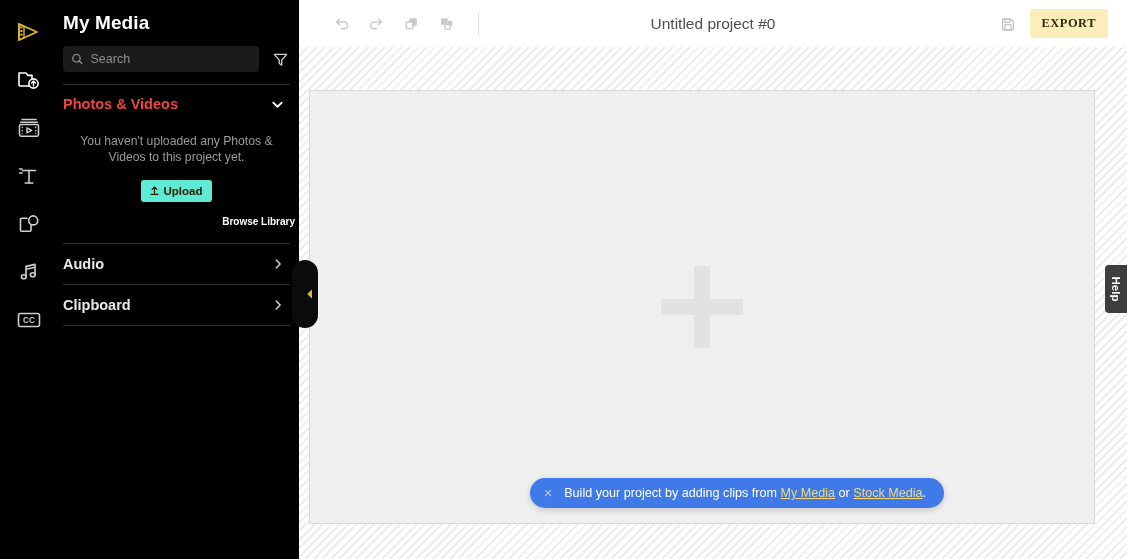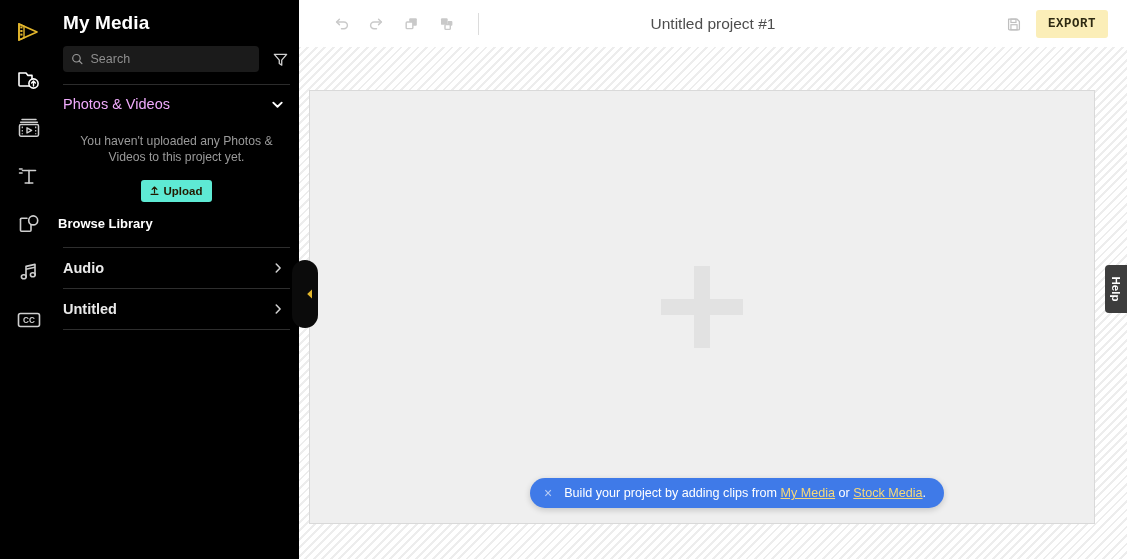--- a/index.html
+++ b/index.html
@@ -71,41 +71,41 @@
   }
 
   .divider { height: 1px; background: #2c2c2c; margin: 12px 5px 0 5px; }
 
   .section-head {
     display: flex; align-items: center; justify-content: space-between;
     padding: 11px 10px 11px 5px;
     cursor: pointer;
   }
   .section-head .label {
-    color: #f0abfc; font-size: 14.5px; font-weight: normal;
+    color: #ef4444; font-size: 14.5px; font-weight: bold;
   }
   .empty-msg {
     color: #9a9a9a; font-size: 12.2px;
     text-align: center; line-height: 1.35;
     padding: 10px 22px 0 22px;
   }
   .upload-wrap { text-align: center; padding-top: 14px; }
   .upload-btn {
     display: inline-flex; align-items: center; gap: 4px;
     background: #5eead4; color: #231a00;
     font-size: 11.5px; font-weight: bold;
     border: none; border-radius: 3px;
     padding: 5px 10px 5px 8px;
     cursor: pointer;
     font-family: "Liberation Sans", sans-serif;
     justify-content: flex-end;
   }
   .browse-link {
-    display: block; text-align: left;
-    color: #ffffff; font-size: 13px; font-weight: bold;
+    display: block; text-align: right;
+    color: #ffffff; font-size: 10px; font-weight: bold;
     padding-top: 14px; cursor: pointer;
   }
   .acc-divider { height: 1px; background: #2e2e2e; margin: 16px 5px 0 5px; }
   .acc-row {
     display: flex; align-items: center; justify-content: space-between;
     padding: 12px 10px 12px 5px;
     cursor: pointer;
   }
   .acc-row .label { color: #e9e9e9; font-size: 14.5px; font-weight: bold; }
 
@@ -156,21 +156,21 @@
     display: flex; align-items: center; justify-content: center;
     cursor: pointer;
   }
   .export-btn {
     background: #fbeeb8; color: #2e2a12;
     font-size: 12.4px; font-weight: bold;
     letter-spacing: .55px;
     border: none; border-radius: 3px;
     padding: 7px 12px;
     cursor: pointer;
-    font-family: Liberation Mono, monospace;
+    font-family: Liberation Serif, serif;
   }
 
   
   .stage {
     flex: 1 1 auto;
     position: relative;
     background-color: #ffffff;
     background-image: repeating-linear-gradient(
       -45deg,
       #ffffff 0px, #ffffff 4px,
@@ -350,21 +350,21 @@
     <div class="acc-divider"></div>
     <div class="acc-row">
       <span class="label">Audio</span>
       <svg width="14" height="14" viewBox="0 0 16 16" fill="none">
         <path d="M6 3.5 L10.4 8 L6 12.5" stroke="#cfcfcf" stroke-width="1.8" stroke-linecap="round" stroke-linejoin="round"></path>
       </svg>
     </div>
 
     <div class="acc-divider" style="margin-top:0"></div>
     <div class="acc-row">
-      <span class="label">Untitled</span>
+      <span class="label">Clipboard</span>
       <svg width="14" height="14" viewBox="0 0 16 16" fill="none">
         <path d="M6 3.5 L10.4 8 L6 12.5" stroke="#cfcfcf" stroke-width="1.8" stroke-linecap="round" stroke-linejoin="round"></path>
       </svg>
     </div>
 
     <div class="acc-divider" style="margin-top:0"></div>
 
     <div class="collapse-handle">
       <svg width="9" height="12" viewBox="0 0 9 12" fill="none">
         <path d="M7 1.5 L2.2 6 L7 10.5 Z" fill="#e3b62c"></path>
@@ -403,21 +403,21 @@
           <svg width="19" height="19" viewBox="0 0 20 20" fill="none">
             <rect x="4.2" y="4.4" width="7" height="7" rx="1" fill="#c9c9c9"></rect>
             <rect x="11.2" y="7.4" width="5" height="5" rx="1" fill="#c9c9c9"></rect>
             <rect x="8.4" y="11.2" width="5.6" height="5" rx="1" fill="#ffffff" stroke="#c9c9c9" stroke-width="1.5"></rect>
           </svg>
         </div>
 
         <div class="tool-sep"></div>
       </div>
 
-      <div class="proj-title">Untitled project #1</div>
+      <div class="proj-title">Untitled project #0</div>
 
       <div class="top-right">
         <div class="save-btn">
           <svg width="18" height="18" viewBox="0 0 20 20" fill="none">
             <path d="M4 4.5 h9.2 L16 7.3 V15.5 a1 1 0 0 1 -1 1 H5 a1 1 0 0 1 -1 -1 Z" stroke="#bfbfbf" stroke-width="1.4" stroke-linejoin="round"></path>
             <rect x="6.6" y="4.5" width="5.6" height="3.8" stroke="#bfbfbf" stroke-width="1.3"></rect>
             <rect x="6.6" y="10.8" width="6.8" height="5.7" stroke="#bfbfbf" stroke-width="1.3"></rect>
           </svg>
         </div>
         <button class="export-btn">EXPORT</button>

